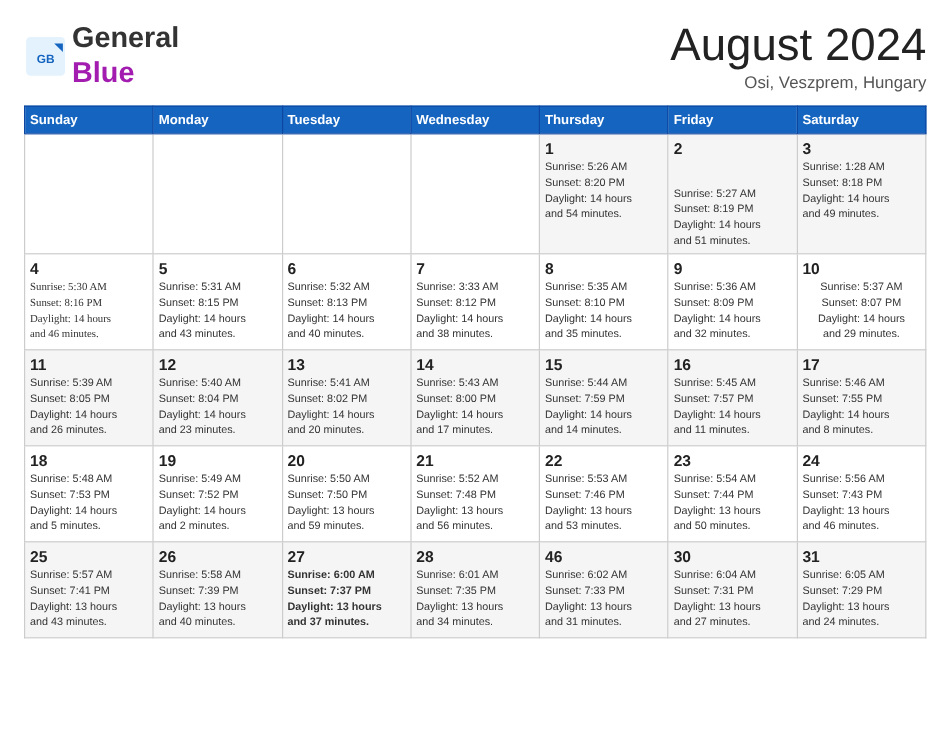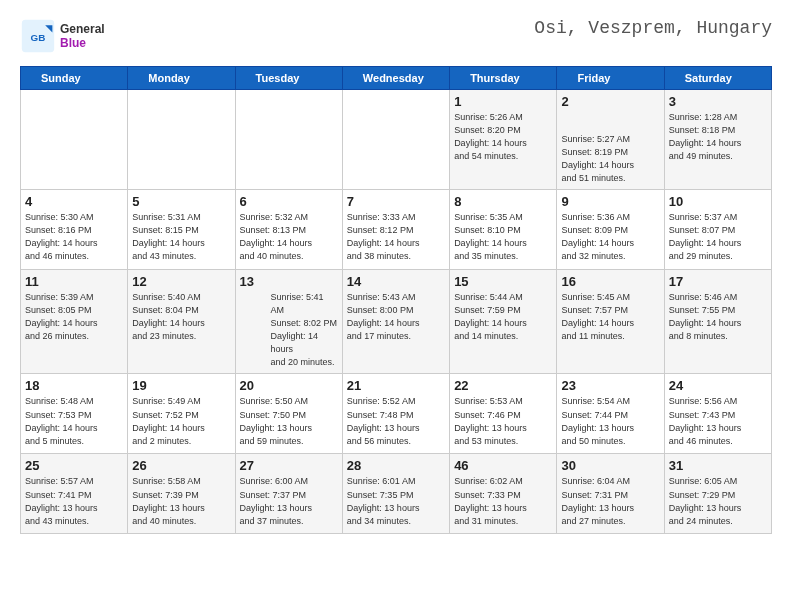--- a/index.html
+++ b/index.html
@@ -18,21 +18,21 @@
       display: flex;
       justify-content: space-between;
       align-items: flex-start;
       margin-bottom: 12px;
     }
     .logo {
       display: flex;
       align-items: center;
     }
     .logo-text {
-      font-size: 12px;
+      font-size: 24px;
       font-weight: bold;
       color: #1a1a1a;
       line-height: 1.2;
     }
     .logo-general { color: #333; }
     .logo-blue { color: #a21caf; }
     .logo-icon {
       width: 36px;
       height: 36px;
       margin-right: 4px;
@@ -40,35 +40,34 @@
     .title-block {
       text-align: right;
     }
     .month-title {
       font-size: 38px;
       font-weight: 300;
       color: #222;
       line-height: 1.1;
     }
     .location {
-      font-size: 18px;
+      font-size: 14px;
       color: #555;
-      font-family: Liberation Mono, monospace;
     }
     table {
       width: 100%;
       border-collapse: collapse;
       table-layout: fixed;
     }
     thead tr th {
       background-color: #1565c0;
       color: #fff;
       font-size: 11px;
       font-weight: bold;
-      padding: 5px 20px;
+      padding: 5px 4px;
       text-align: left;
       border: 1px solid #0d47a1;
     }
     tbody tr td {
       vertical-align: top;
       border: 1px solid #ccc;
       padding: 4px 4px;
       font-size: 9.5px;
       color: #222;
       height: 80px;
@@ -105,20 +104,21 @@
         <polygon points="28,8 36,8 36,16" fill="#1565c0"></polygon>
       </svg>
       <div>
         <div class="logo-text">
           <span class="logo-general">General</span><br>
           <span class="logo-blue">Blue</span>
         </div>
       </div>
     </div>
     <div class="title-block">
+      <div class="month-title">August 2024</div>
       <div class="location">Osi, Veszprem, Hungary</div>
     </div>
   </div>
 
   <table>
     <thead>
       <tr>
       <th>Sunday</th>
           <th>Monday</th>
           <th>Tuesday</th>
@@ -152,21 +152,21 @@
             <span class="day-number">3</span>
             <div class="cell-info" style="white-space: pre-line;">Sunrise: 1:28 AM
 Sunset: 8:18 PM
 Daylight: 14 hours
 and 49 minutes.</div>
           </td>
         </tr>
         <tr>
           <td>
             <span class="day-number">4</span>
-            <div class="cell-info" style="white-space: pre-line;">Sunrise: 5:30 AM
+            <div class="cell-info" style="white-space: pre-line; font-family: Liberation Serif, serif;">Sunrise: 5:30 AM
 Sunset: 8:16 PM
 Daylight: 14 hours
 and 46 minutes.</div>
           </td>
           <td>
             <span class="day-number">5</span>
             <div class="cell-info" style="white-space: pre-line;">Sunrise: 5:31 AM
 Sunset: 8:15 PM
 Daylight: 14 hours
 and 43 minutes.</div>
@@ -194,21 +194,21 @@
           </td>
           <td>
             <span class="day-number">9</span>
             <div class="cell-info" style="white-space: pre-line;">Sunrise: 5:36 AM
 Sunset: 8:09 PM
 Daylight: 14 hours
 and 32 minutes.</div>
           </td>
           <td>
             <span class="day-number">10</span>
-            <div class="cell-info" style="white-space: pre-line;">Sunrise: 5:37 AM
+            <div class="cell-info" style="white-space: pre-line; text-align: center;">Sunrise: 5:37 AM
 Sunset: 8:07 PM
 Daylight: 14 hours
 and 29 minutes.</div>
           </td>
         </tr>
         <tr>
           <td>
             <span class="day-number">11</span>
             <div class="cell-info" style="white-space: pre-line;">Sunrise: 5:39 AM
 Sunset: 8:05 PM
@@ -217,21 +217,21 @@
           </td>
           <td>
             <span class="day-number">12</span>
             <div class="cell-info" style="white-space: pre-line;">Sunrise: 5:40 AM
 Sunset: 8:04 PM
 Daylight: 14 hours
 and 23 minutes.</div>
           </td>
           <td>
             <span class="day-number">13</span>
-            <div class="cell-info" style="white-space: pre-line; margin-left: 31px;">Sunrise: 5:41 AM
+            <div class="cell-info" style="white-space: pre-line;">Sunrise: 5:41 AM
 Sunset: 8:02 PM
 Daylight: 14 hours
 and 20 minutes.</div>
           </td>
           <td>
             <span class="day-number">14</span>
             <div class="cell-info" style="white-space: pre-line;">Sunrise: 5:43 AM
 Sunset: 8:00 PM
 Daylight: 14 hours
 and 17 minutes.</div>
@@ -319,21 +319,21 @@
           </td>
           <td>
             <span class="day-number">26</span>
             <div class="cell-info" style="white-space: pre-line;">Sunrise: 5:58 AM
 Sunset: 7:39 PM
 Daylight: 13 hours
 and 40 minutes.</div>
           </td>
           <td>
             <span class="day-number">27</span>
-            <div class="cell-info" style="white-space: pre-line;">Sunrise: 6:00 AM
+            <div class="cell-info" style="white-space: pre-line; font-weight: bold;">Sunrise: 6:00 AM
 Sunset: 7:37 PM
 Daylight: 13 hours
 and 37 minutes.</div>
           </td>
           <td>
             <span class="day-number">28</span>
             <div class="cell-info" style="white-space: pre-line;">Sunrise: 6:01 AM
 Sunset: 7:35 PM
 Daylight: 13 hours
 and 34 minutes.</div>

